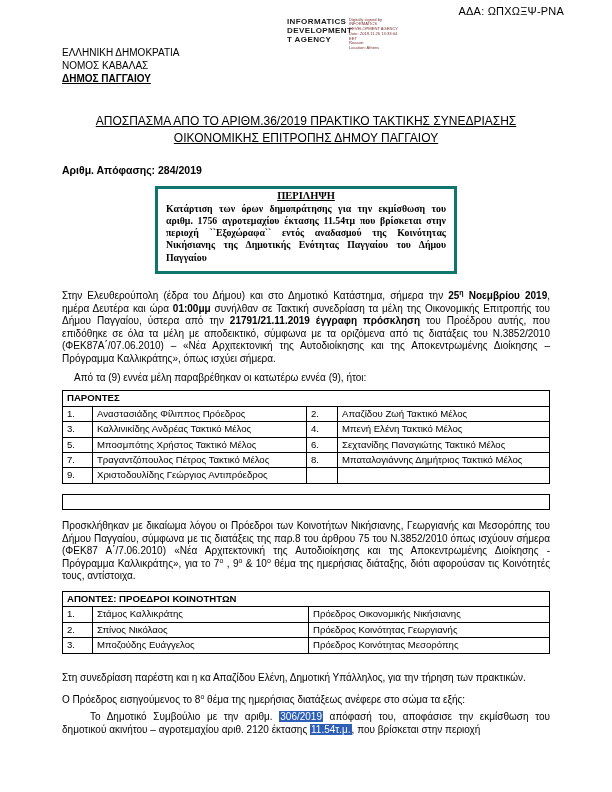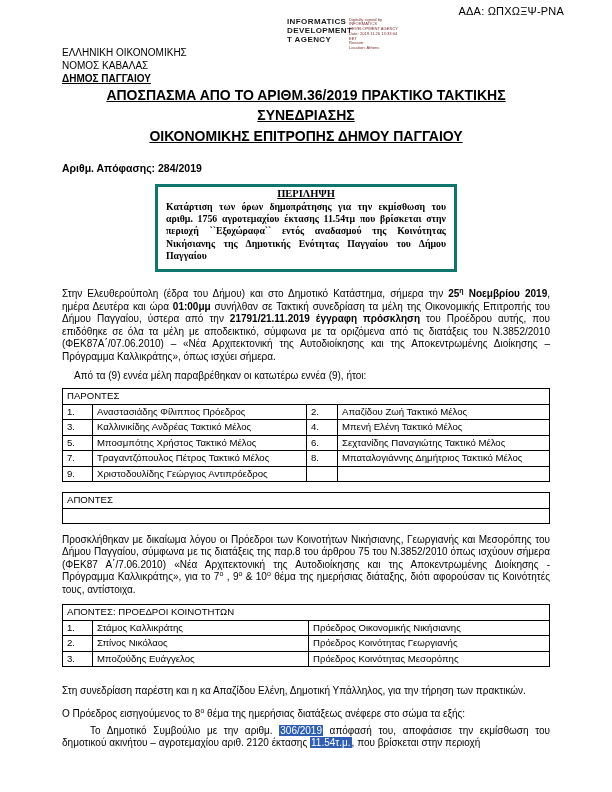--- a/index.html
+++ b/index.html
@@ -25,39 +25,39 @@
     position: absolute; left: 62px; top: 0;
     width: 150px;
     font-size: 8.2px; line-height: 1.15;
     transform: scale(.5); transform-origin: top left;
     color: var(--stamp-color, #7b3031);
   }
 
   .org { font-size: 10px; line-height: 1.3; }
   .org .muni { font-weight: bold; text-decoration: underline; }
 
-  .title { margin-top: 0; text-align: center; font-weight: bold; font-size: 14px; line-height: 1.45; }
+  .title { margin-top: 28px; text-align: center; font-weight: normal; font-size: 12px; line-height: 1.45; }
   .title div { text-decoration: underline; }
 
   .decision { margin-top: 16px; font-weight: bold; font-size: 10.5px; }
 
   .summary-box { width: 302px; margin: 10px auto 0 auto; border: 3px solid #0f766e; padding: 1px 8px 7px 8px; font-family: Liberation Serif, serif; }
   .summary-title { text-align: center; font-weight: bold; text-decoration: underline; font-size: 10.5px; margin-bottom: 2px; }
   .summary-body { font-weight: bold; font-size: 9.8px; line-height: 1.25; text-align: justify; }
 
   p { margin: 0; font-size: 10px; line-height: 1.26; text-align: justify; }
   .b { font-weight: bold; }
   .hl { background: var(--hl-color, #2e5fb5); color: #fff; padding: 0 1px; }
   sup { font-size: 7px; line-height: 0; }
   .indent-sm { text-indent: 12px; }
   .indent-lg { text-indent: 28px; }
 
   .tbl { width: 100%; border-collapse: collapse; font-size: 9.6px; }
   .tbl td { border: 1px solid #000; padding: 1px 4px; vertical-align: top; line-height: 1.3; }
-  .tbl .hdr td { font-weight: normal; }
+  .tbl .hdr td { font-weight: bold; }
   .tbl tr.empty td { height: 15px; }
 </style>
 </head>
 <body>
 
 <div class="page">
 
   <div class="ada">ΑΔΑ: ΩΠΧΩΞΨ-ΡΝΑ</div>
 
   <div class="stamp">
@@ -73,21 +73,21 @@
       <div>Date: 2019.11.26 13:33:04</div>
       <div>EET</div>
       <div>Reason:</div>
       <div>Location: Athens</div>
     </div>
   </div>
 
   <div class="content">
 
     <div class="org">
-      <div>ΕΛΛΗΝΙΚΗ ΟΙΚΟΝΟΜΙΚΗΣ</div>
+      <div>ΕΛΛΗΝΙΚΗ ΔΗΜΟΚΡΑΤΙΑ</div>
       <div>ΝΟΜΟΣ ΚΑΒΑΛΑΣ</div>
       <div class="muni">ΔΗΜΟΣ ΠΑΓΓΑΙΟΥ</div>
     </div>
 
     <div class="title">
       <div>ΑΠΟΣΠΑΣΜΑ ΑΠΟ ΤΟ ΑΡΙΘΜ.36/2019 ΠΡΑΚΤΙΚΟ ΤΑΚΤΙΚΗΣ ΣΥΝΕΔΡΙΑΣΗΣ</div>
       <div>ΟΙΚΟΝΟΜΙΚΗΣ ΕΠΙΤΡΟΠΗΣ ΔΗΜΟΥ ΠΑΓΓΑΙΟΥ</div>
     </div>
 
     <div class="decision">Αριθμ. Απόφασης: 284/2019</div>
@@ -140,23 +140,20 @@
             <td>9.</td>
             <td>Χριστοδουλίδης Γεώργιος Αντιπρόεδρος</td>
             <td></td>
             <td></td>
           </tr>
         </tbody>
     </table>
 
     <table class="tbl" style="margin-top:10px;">
       <tbody>
-        <tr class="hdr">
-          <td>ΑΠΟΝΤΕΣ</td>
-        </tr>
         <tr class="empty">
           <td></td>
         </tr>
       </tbody>
     </table>
 
     <p style="margin-top:10px;"><span>Προσκλήθηκαν με δικαίωμα λόγου οι Πρόεδροι των Κοινοτήτων Νικήσιανης, Γεωργιανής και Μεσορόπης του Δήμου Παγγαίου, σύμφωνα με τις διατάξεις της παρ.8 του άρθρου 75 του Ν.3852/2010 όπως ισχύουν σήμερα (ΦΕΚ87 Α΄/7.06.2010) «Νέα Αρχιτεκτονική της Αυτοδιοίκησης και της Αποκεντρωμένης Διοίκησης - Πρόγραμμα Καλλικράτης», για το 7</span><sup>ο</sup><span> , 9</span><sup>ο</sup><span> &amp; 10</span><sup>ο</sup><span> θέμα της ημερήσιας διάταξης, διότι αφορούσαν τις Κοινότητές τους, αντίστοιχα.</span></p>
 
     <table class="tbl" style="margin-top:8px;">
       <colgroup>

